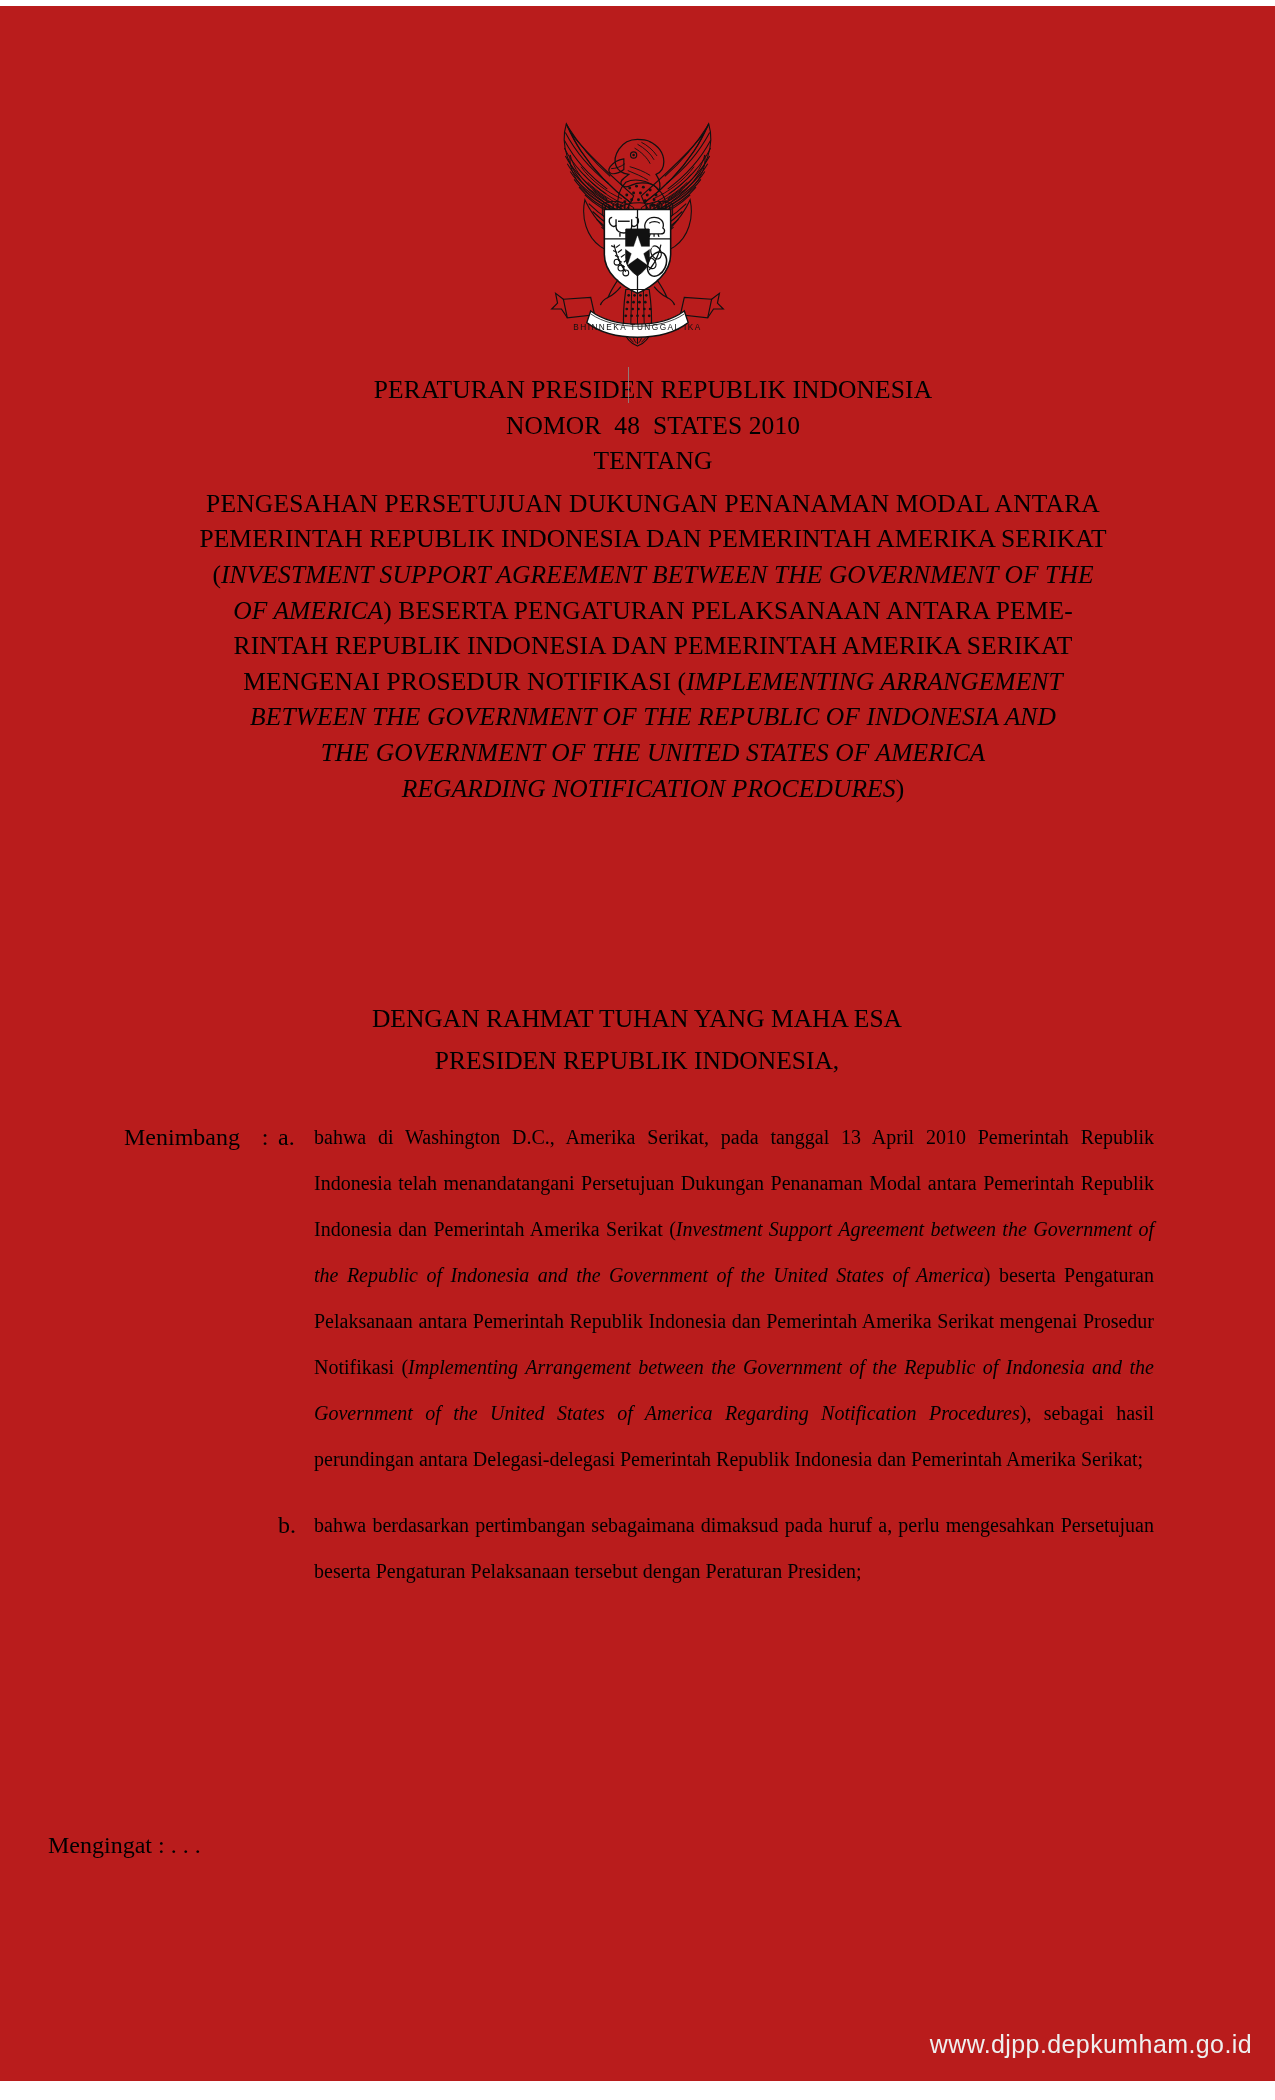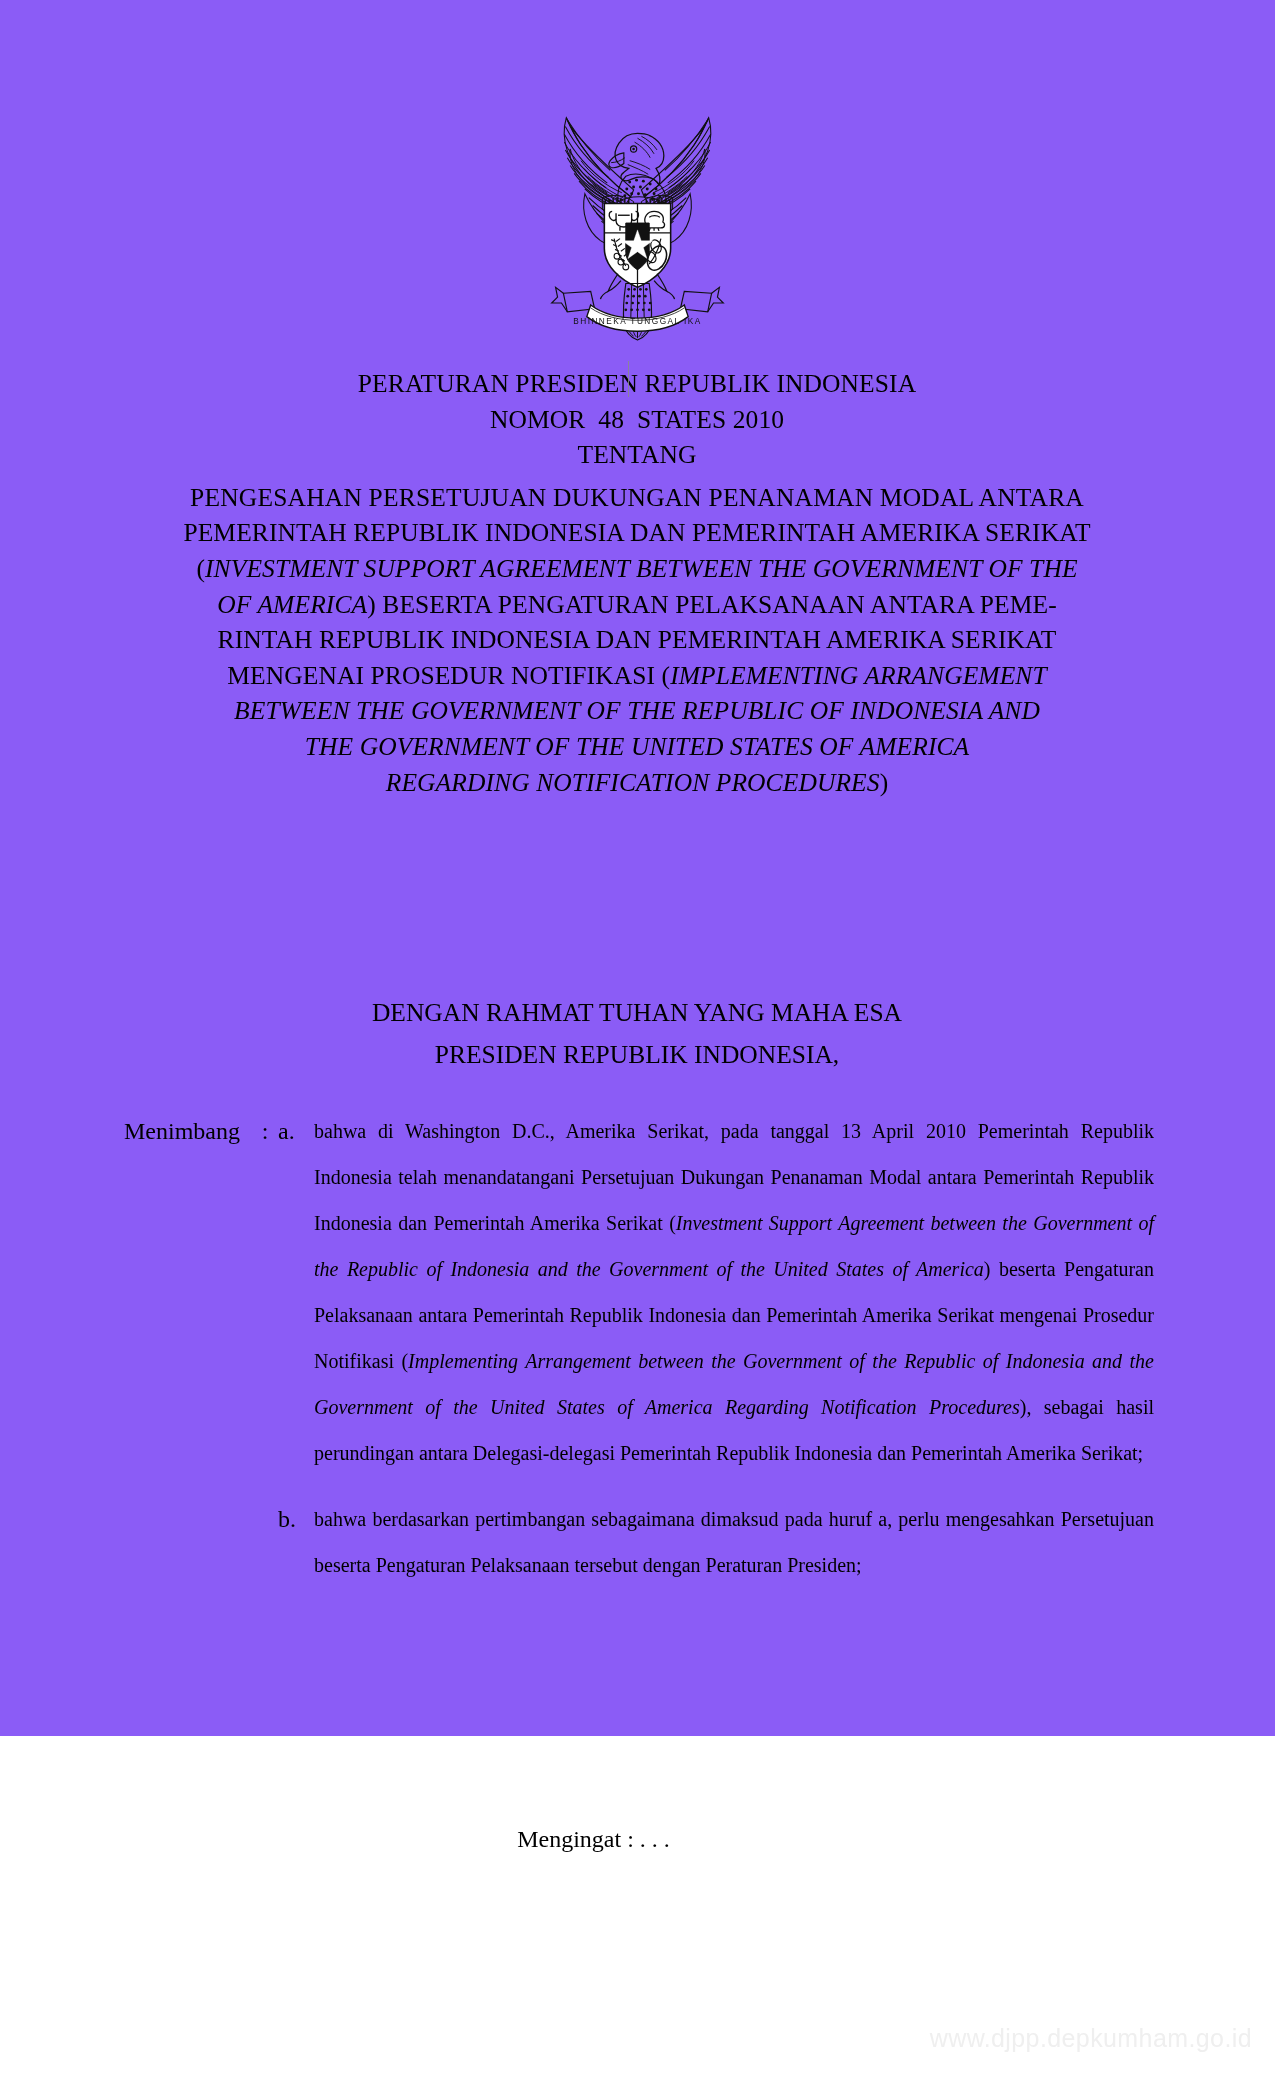--- a/index.html
+++ b/index.html
@@ -12,42 +12,43 @@
     height: 2100px;
     position: relative;
     font-family: "Liberation Serif", "DejaVu Serif", serif;
     color: #000000;
     overflow: hidden;
   }
 
   .page {
     position: relative;
     width: 1275px;
-    height: 1736px;
-    background: #8b5cf6;
+    height: 2075px;
+    background: #b91c1c;
+    margin-top: 6px;
   }
 
   
   .emblem-wrap {
     position: absolute;
     left: 0;
     top: 100px;
     width: 1275px;
     text-align: center;
   }
   .emblem {
     display: inline-block;
     width: 195px;
     height: 250px;
   }
 
   
   .title-block {
     position: absolute;
-    left: 137px;
+    left: 153px;
     top: 366px;
     width: 1000px;
     text-align: center;
   }
   .tline {
     font-size: 25.5px;
     line-height: 35.6px;
     letter-spacing: 0.1px;
     white-space: nowrap;
   }
@@ -111,26 +112,27 @@
   }
   .para > span { }
 
   .item-b {
     margin-top: 20px;
     padding-left: 154px;
   }
 
   .mengingat {
     position: absolute;
-    left: 12px;
+    left: 0;
     top: 1822px;
     width: 1163px;
-    text-align: center;
+    text-align: left;
     font-size: 24px;
     line-height: 34px;
+    padding-left: 48px;
   }
 
   
   .scan-line {
     position: absolute;
     left: 628px;
     top: 361px;
     width: 1px;
     height: 36px;
     background: #8a8a8a;

